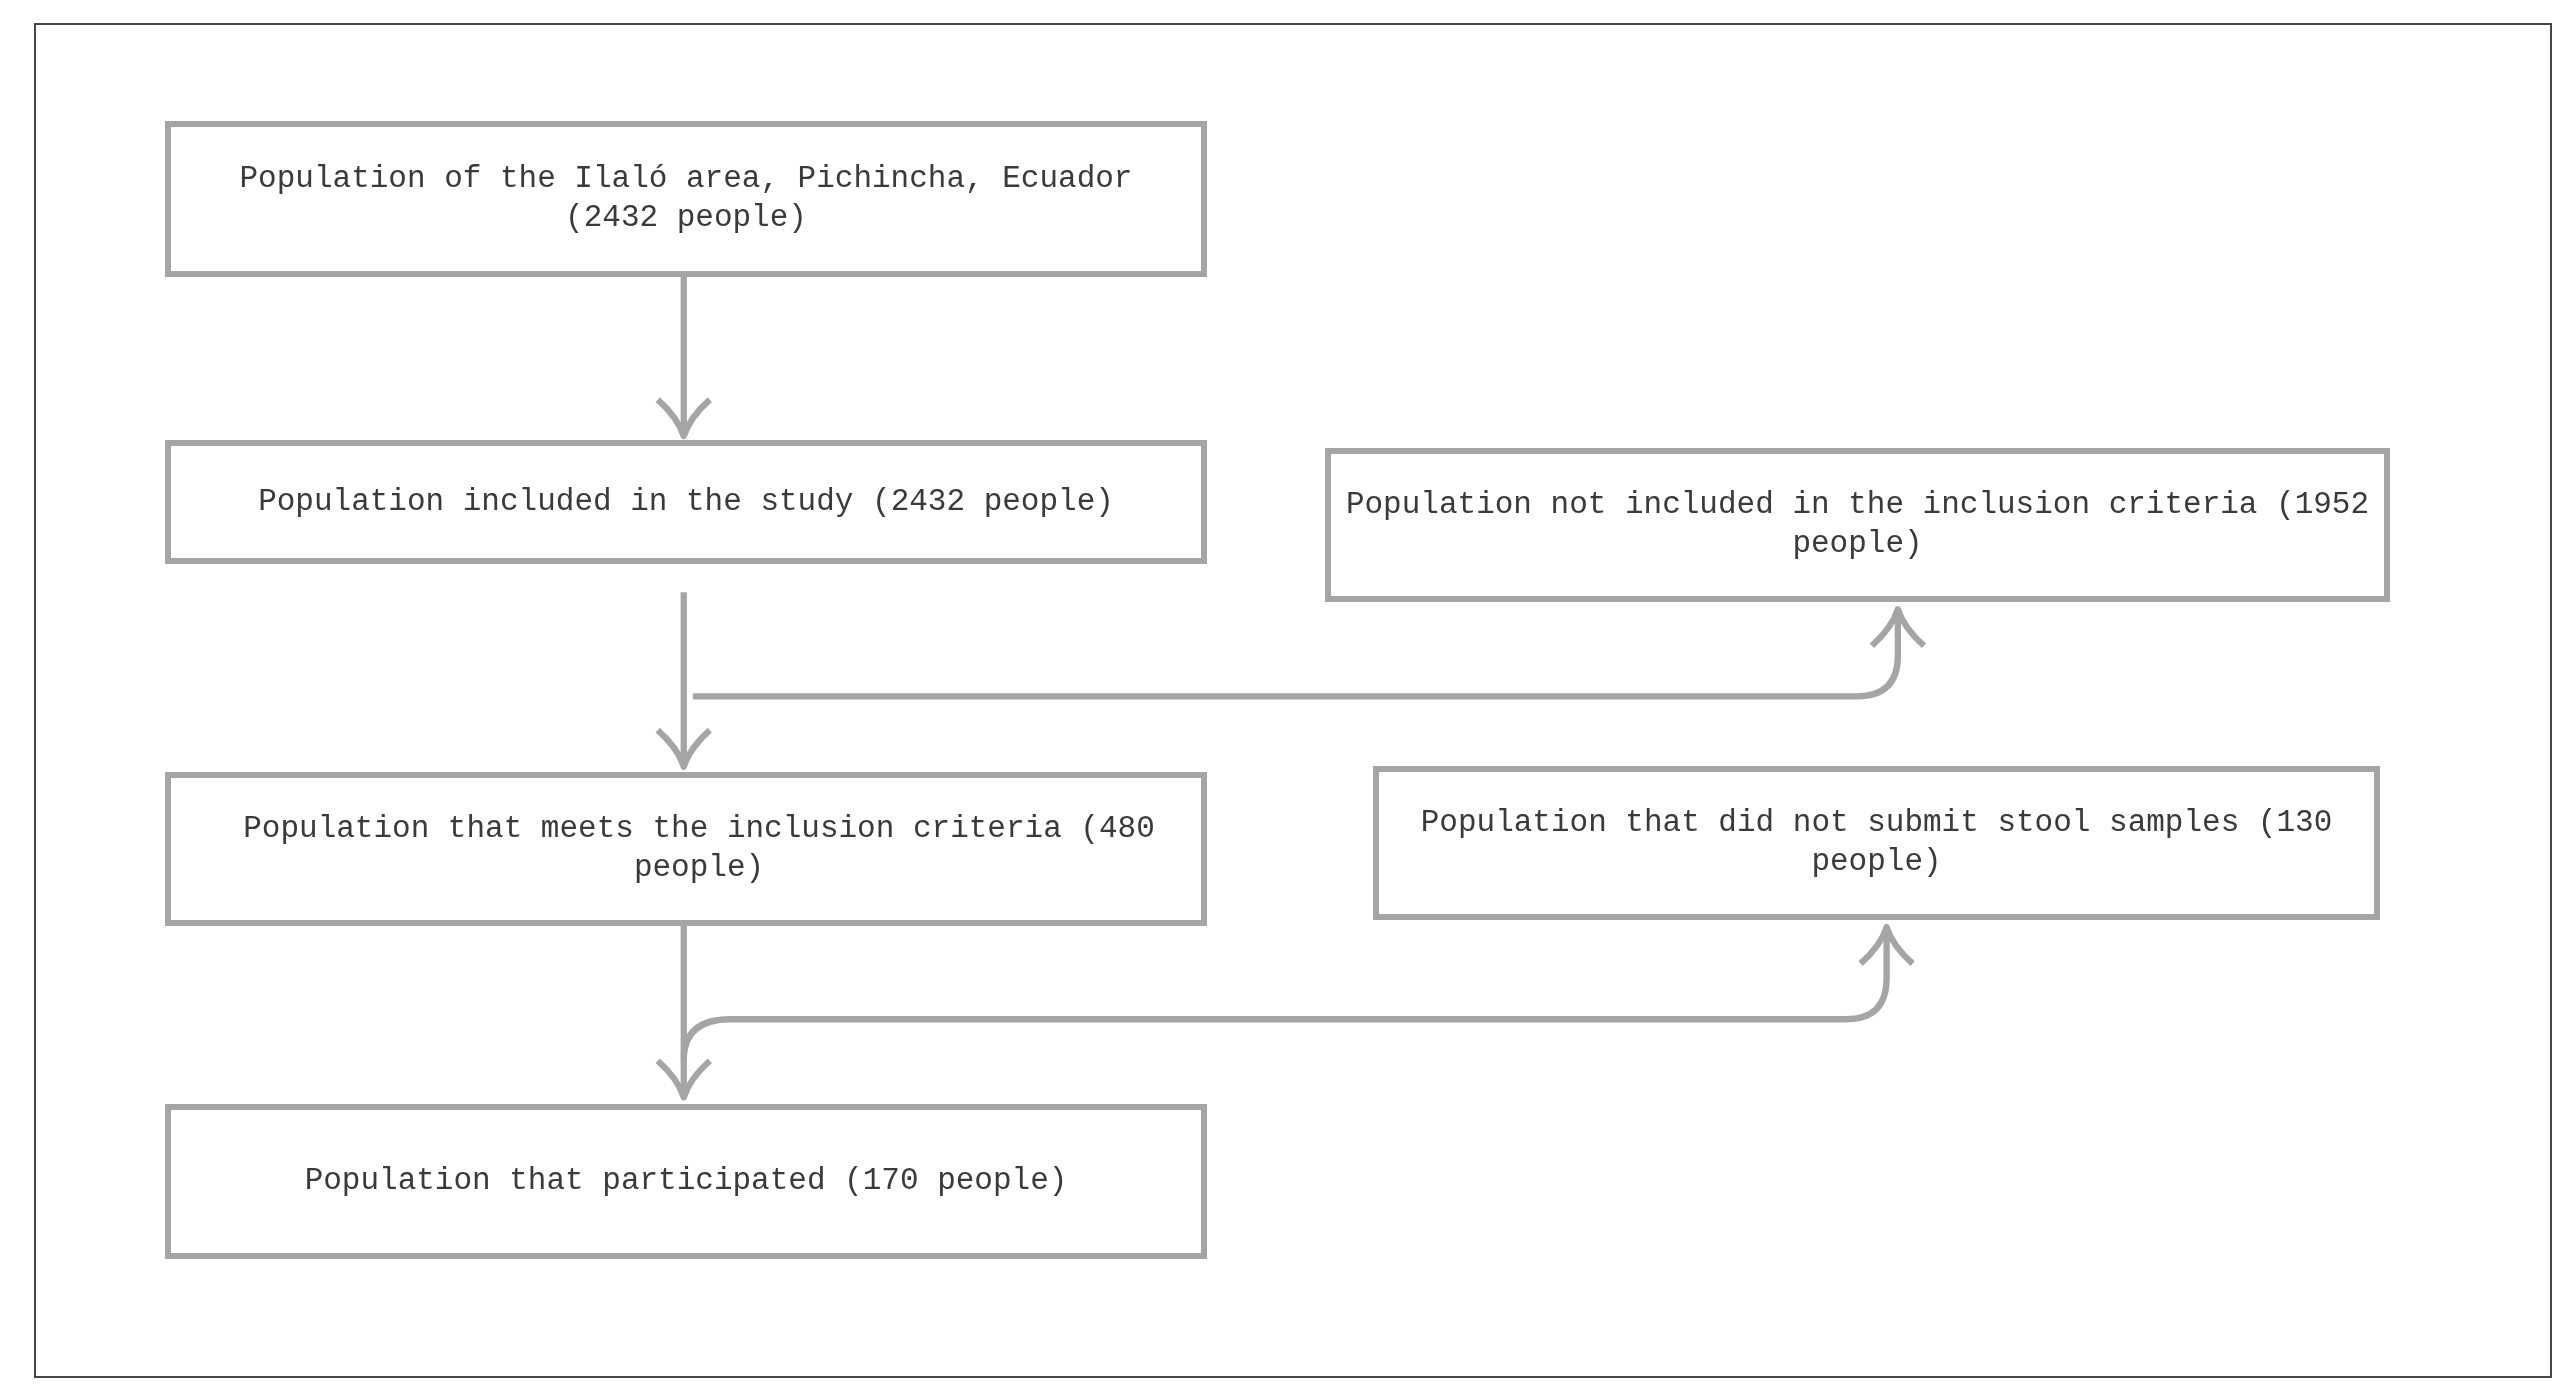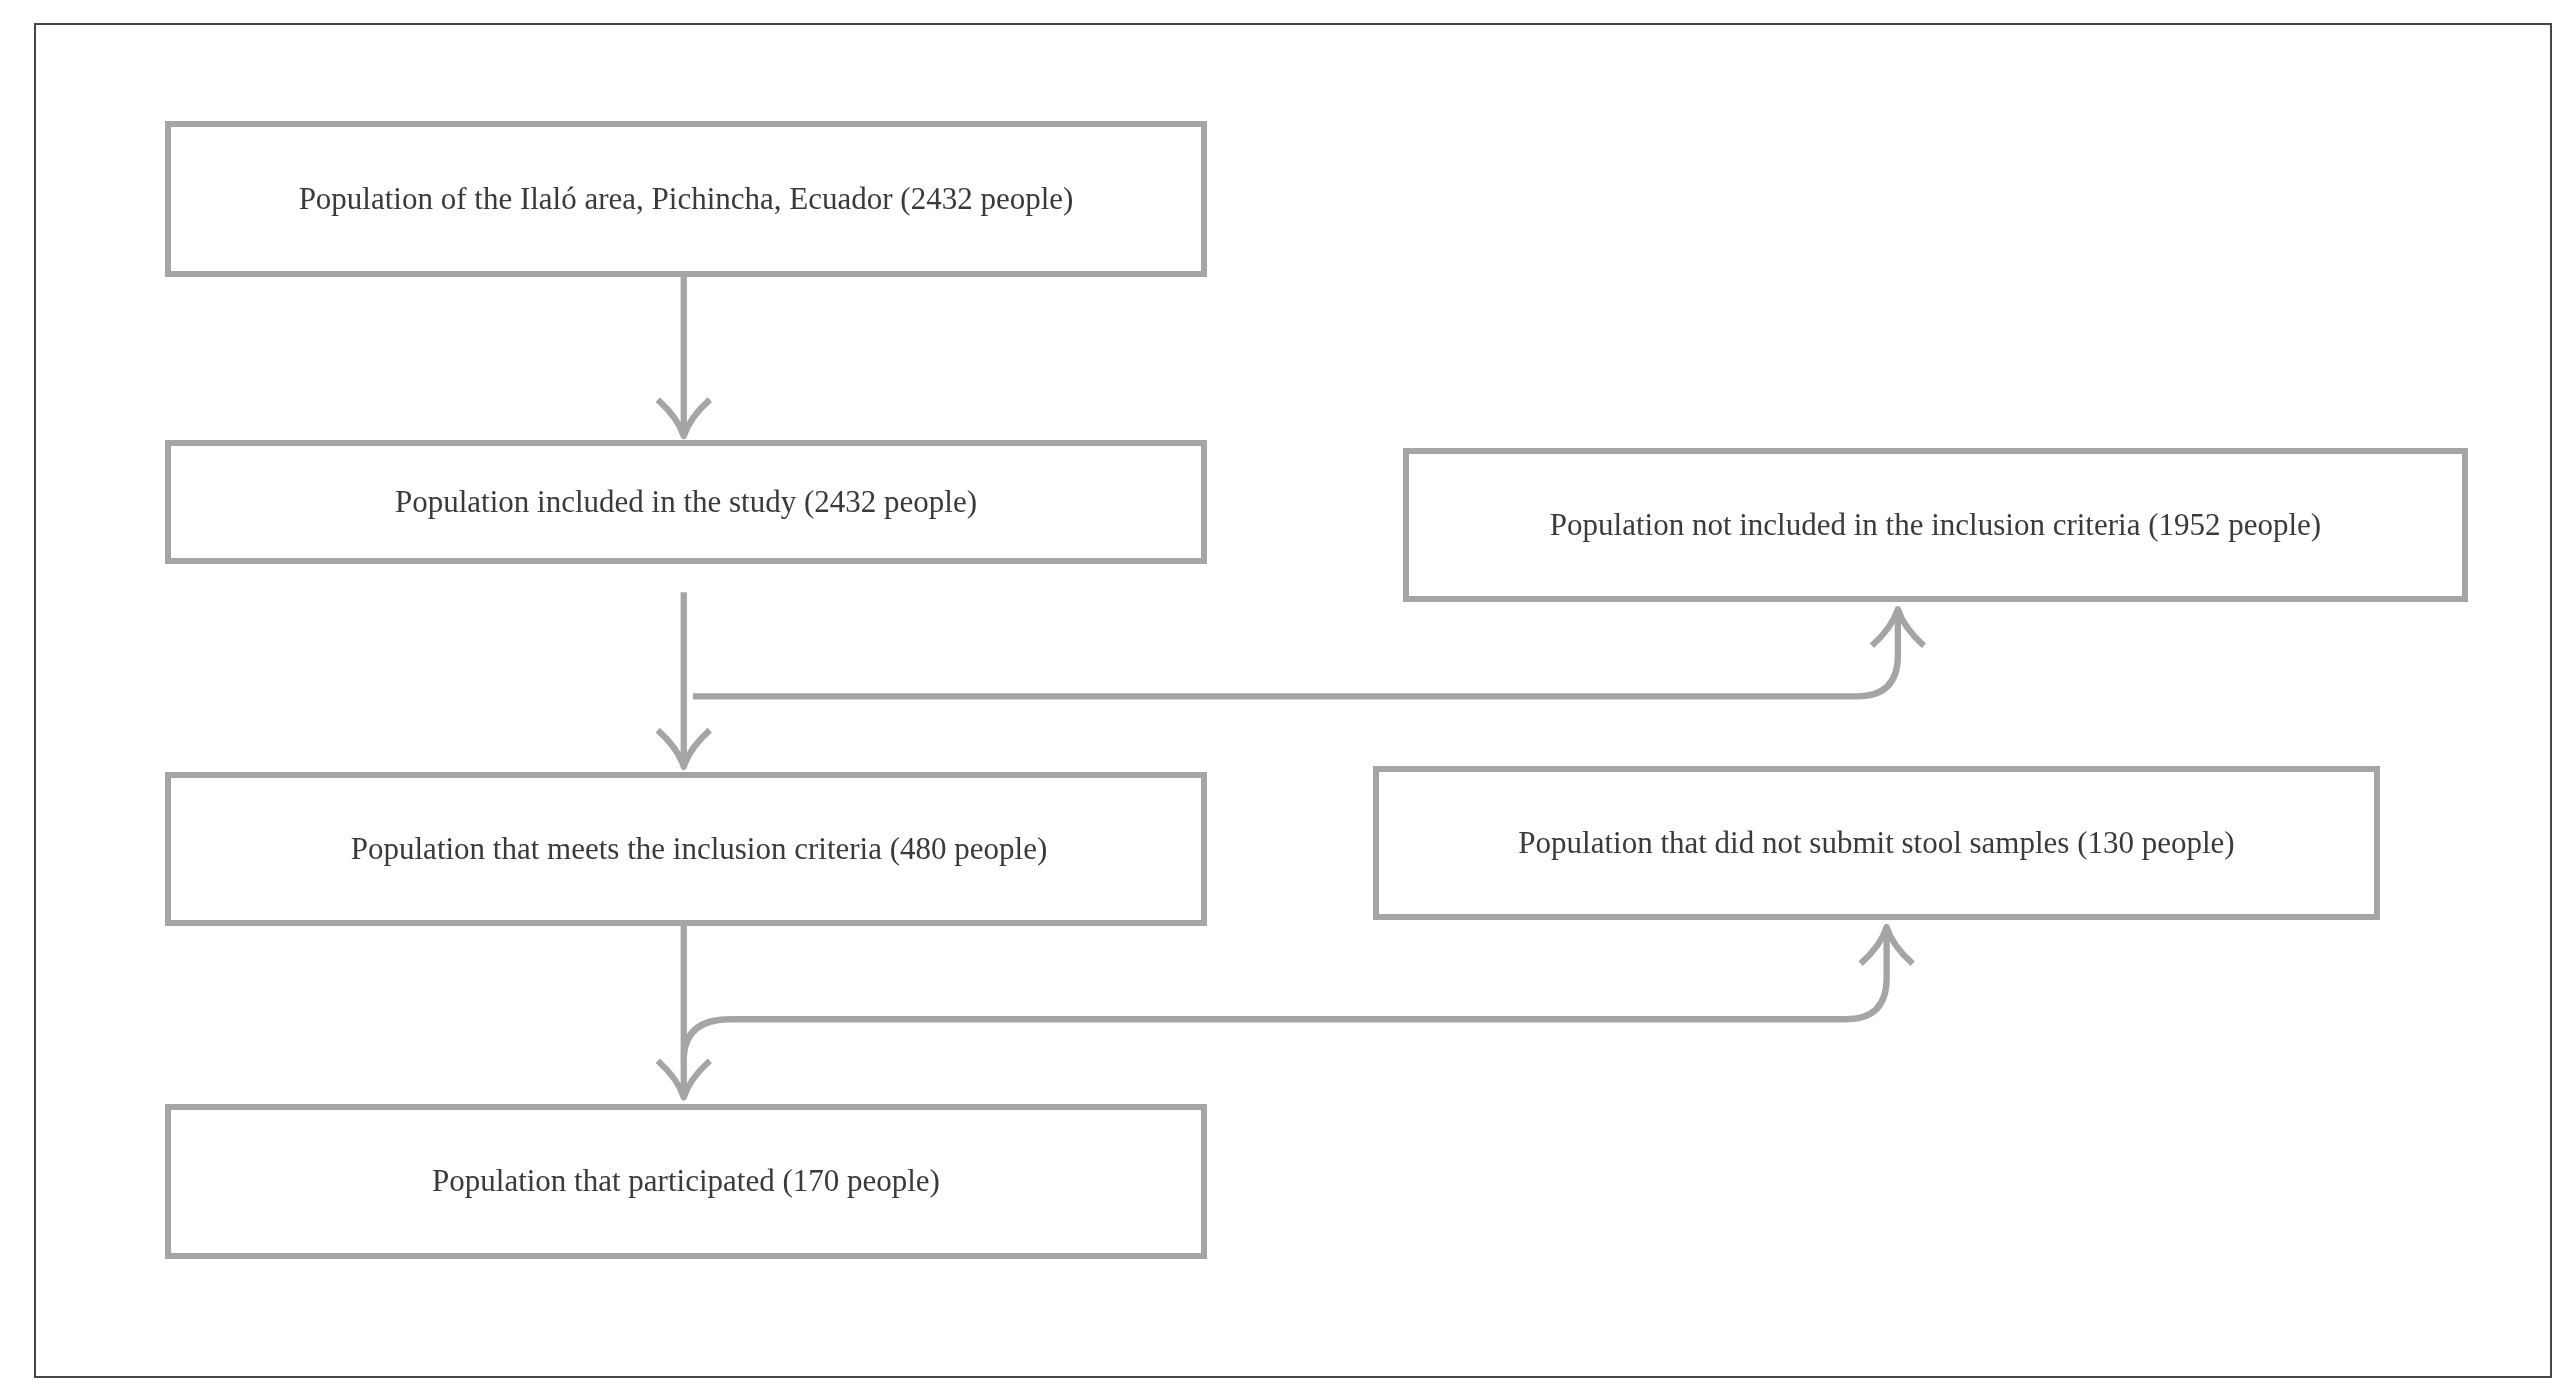--- a/index.html
+++ b/index.html
@@ -5,21 +5,21 @@
   html, body {
     margin: 0;
     padding: 0;
     background: #ffffff;
   }
   #canvas {
     position: relative;
     width: 2576px;
     height: 1397px;
     background: #ffffff;
-    font-family: Liberation Serif, serif;
+    font-family: Liberation Mono, monospace;
     overflow: hidden;
   }
   .outer-frame {
     position: absolute;
     left: 34px;
     top: 22.5px;
     width: 2518px;
     height: 1355px;
     border: 2.8px solid #464646;
     box-sizing: border-box;
@@ -34,21 +34,21 @@
     align-items: center;
     justify-content: center;
     text-align: center;
     font-size: 31px;
     color: #3a3a3a;
     line-height: 1.25;
     padding: 0 14px;
   }
   #node-1 { left: 165px;  top: 121px;  width: 1042px; height: 156px; }
   #node-2 { left: 165px;  top: 440px;  width: 1042px; height: 124px; }
-  #node-3 { left: 1403px; top: 448px;  width: 1065px; height: 154px; }
+  #node-3 { left: 1325px; top: 448px;  width: 1065px; height: 154px; }
   #node-4 { left: 165px;  top: 772px; width: 1042px; height: 154px; padding-left: 40px; }
   #node-5 { left: 1373px; top: 766px; width: 1007px; height: 154px; }
   #node-6 { left: 165px;  top: 1104px; width: 1042px; height: 155px; }
   #edges {
     position: absolute;
     left: 0;
     top: 0;
     pointer-events: none;
   }
   #edges path {

